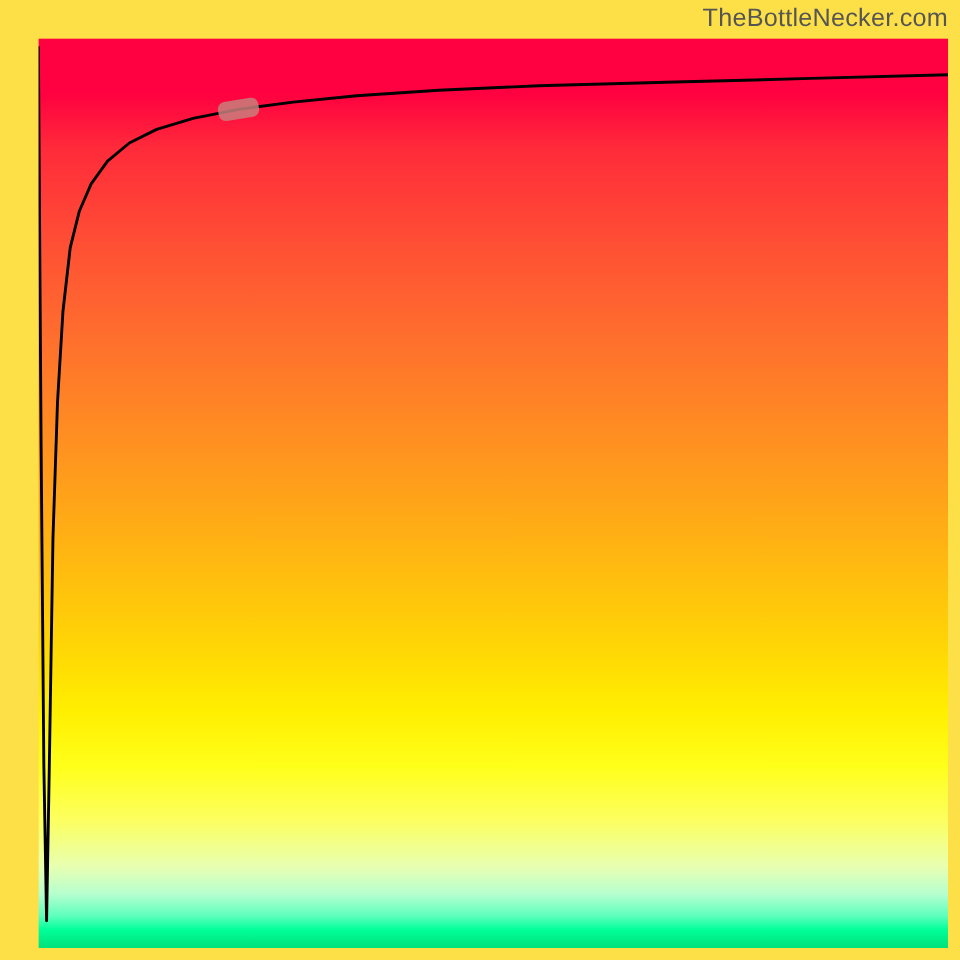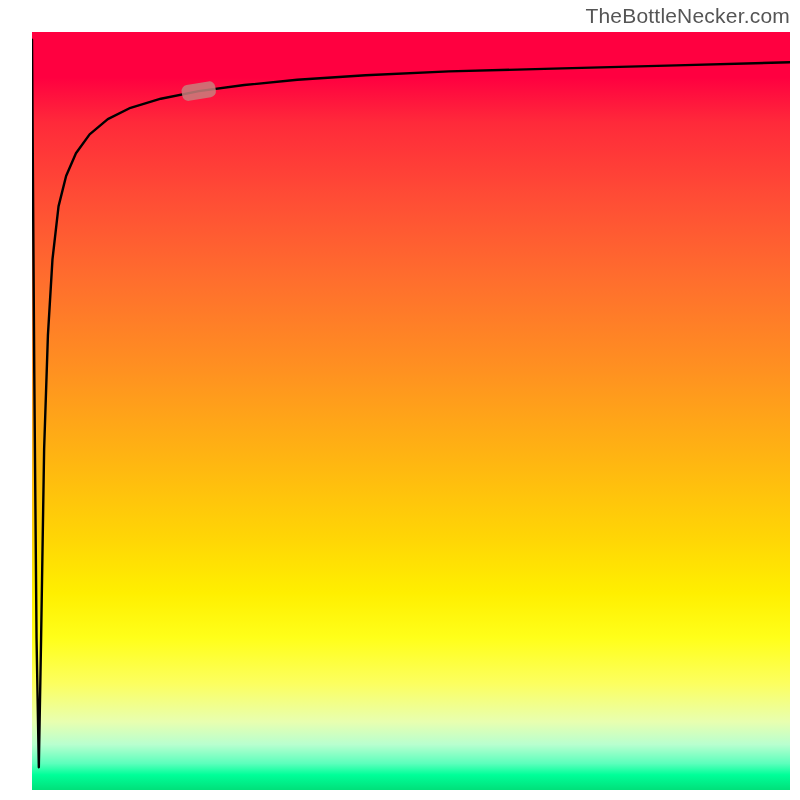--- a/index.html
+++ b/index.html
@@ -10,21 +10,21 @@
     background: #000;
     overflow: hidden;
     font-family: Arial, Helvetica, sans-serif;
   }
   .frame {
     position: absolute;
     left: 0;
     top: 0;
     width: 800px;
     height: 800px;
-    background: #ffffff;
+    background: #fde047;
   }
   .plot-area {
     position: absolute;
     left: 32px;
     top: 32px;
     width: 758px;
     height: 758px;
     overflow: hidden;
   }
   .gradient {

